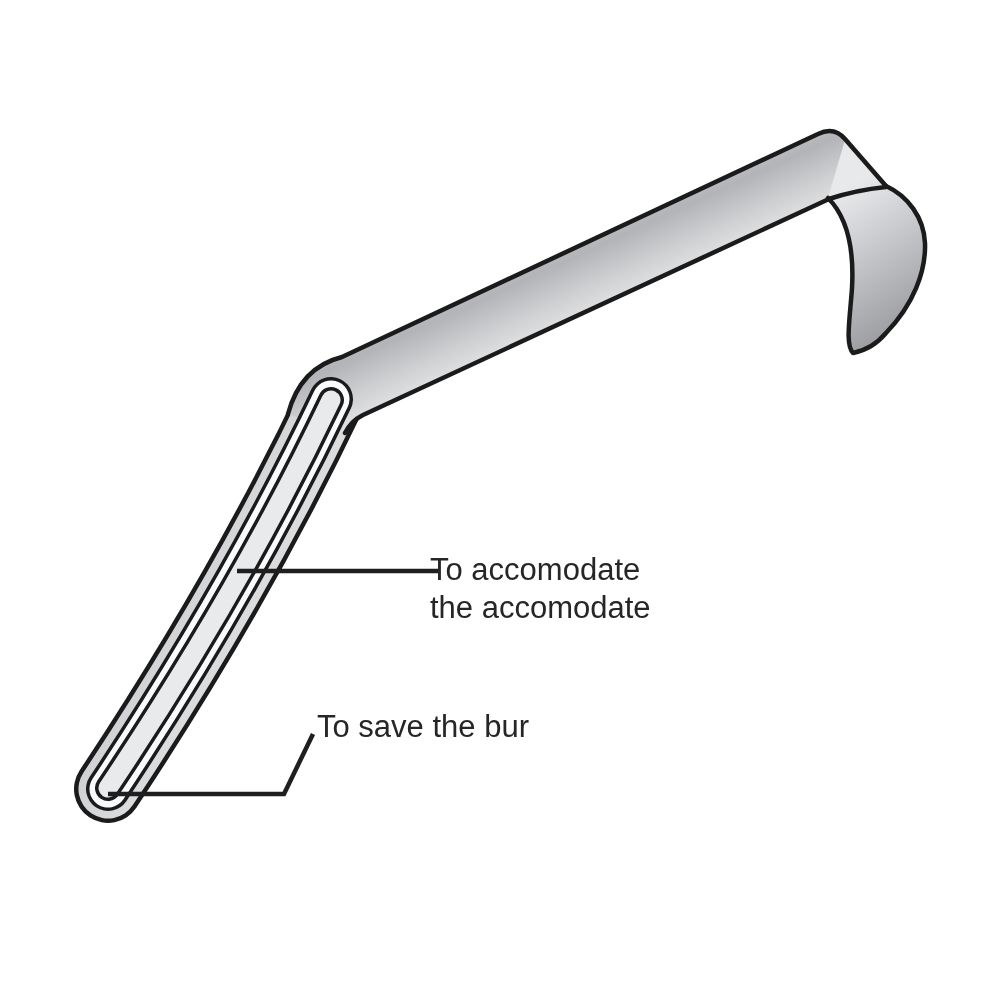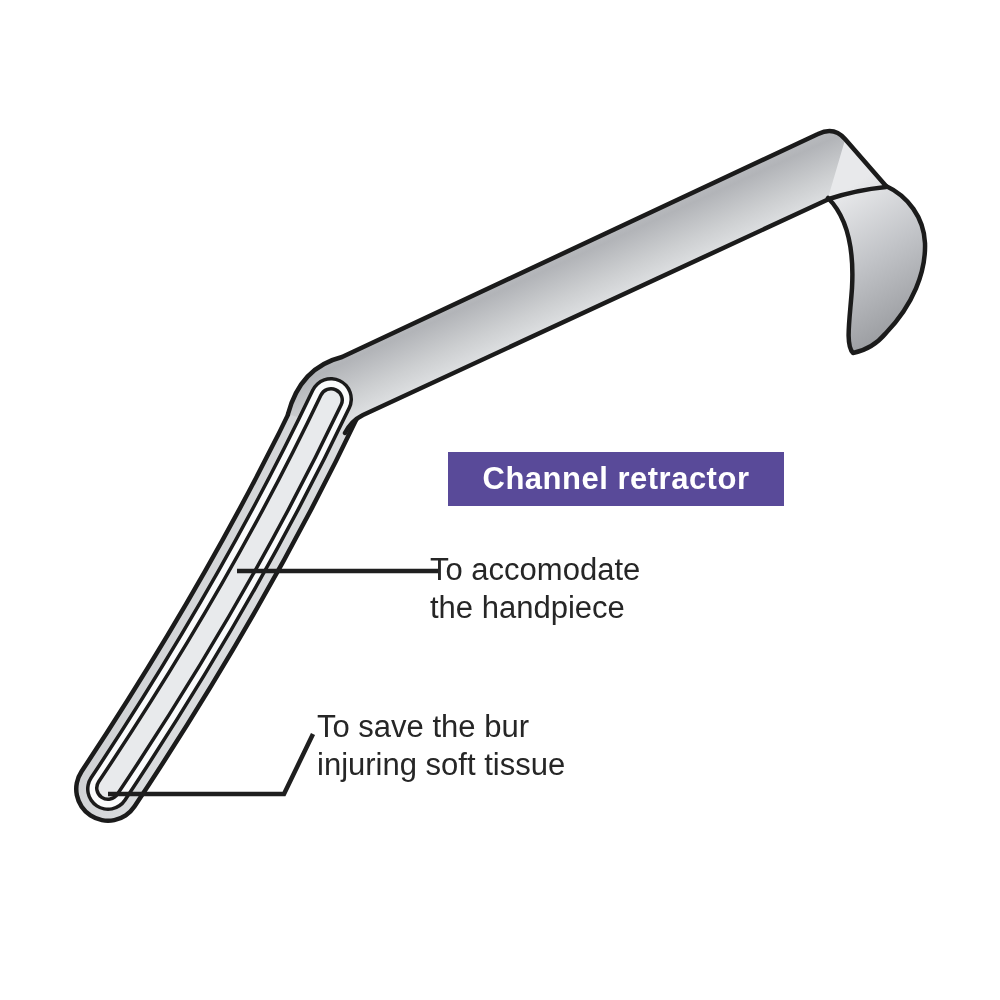--- a/index.html
+++ b/index.html
@@ -80,27 +80,23 @@
       <path d="M 331 399 Q 240 590 108 789" fill="none" stroke="#1b1b1b" stroke-width="44" stroke-linecap="round"></path>
       <path d="M 331 399 Q 240 590 108 789" fill="none" stroke="#fafbfc" stroke-width="37" stroke-linecap="round"></path>
       <path d="M 331 400 Q 240 591 108 788" fill="none" stroke="#1b1b1b" stroke-width="26" stroke-linecap="round"></path>
       <path d="M 331 400 Q 240 591 108 788" fill="none" stroke="#e8eaec" stroke-width="19" stroke-linecap="round"></path>
     </g>
 
     <path d="M 237 571 L 438 571" fill="none" stroke="#1f1f1f" stroke-width="4.5"></path>
     <path d="M 108 794 L 284 794 L 313 734" fill="none" stroke="#1f1f1f" stroke-width="4.5" stroke-linejoin="miter"></path>
   </svg>
 
-  <div class="title-badge">
-    <span>Channel retractor</span>
-  </div>
 
   <div class="callout" id="callout-handpiece">
     <div>To accomodate</div>
-    <div>the handpiece</div>
+    <div>the accomodate</div>
   </div>
 
   <div class="callout" id="callout-softtissue">
     <div>To save the bur</div>
-    <div>injuring soft tissue</div>
   </div>
 
 </div>
 
 </body></html>

